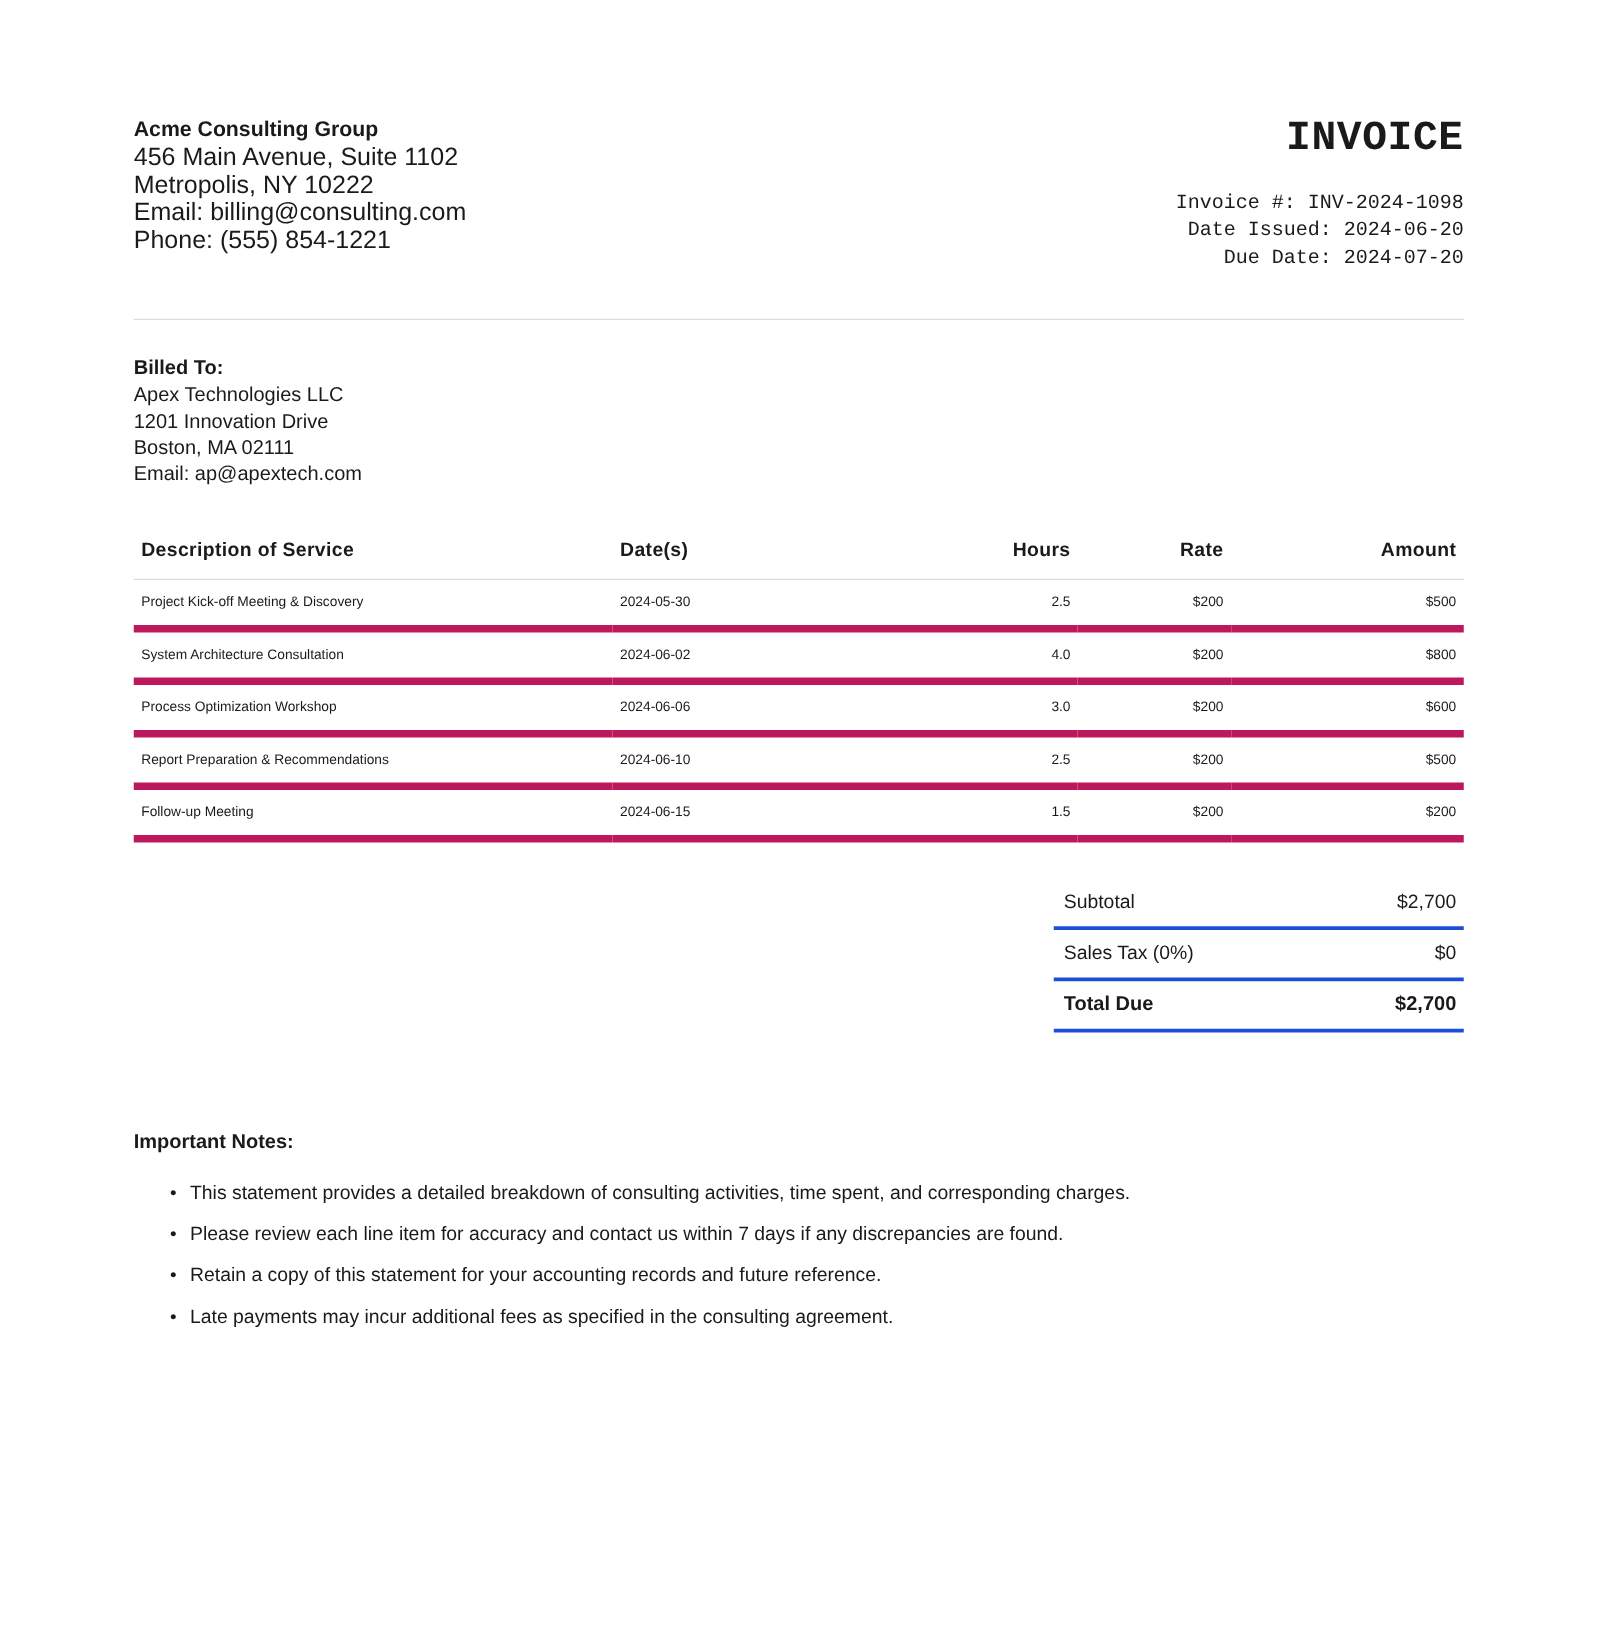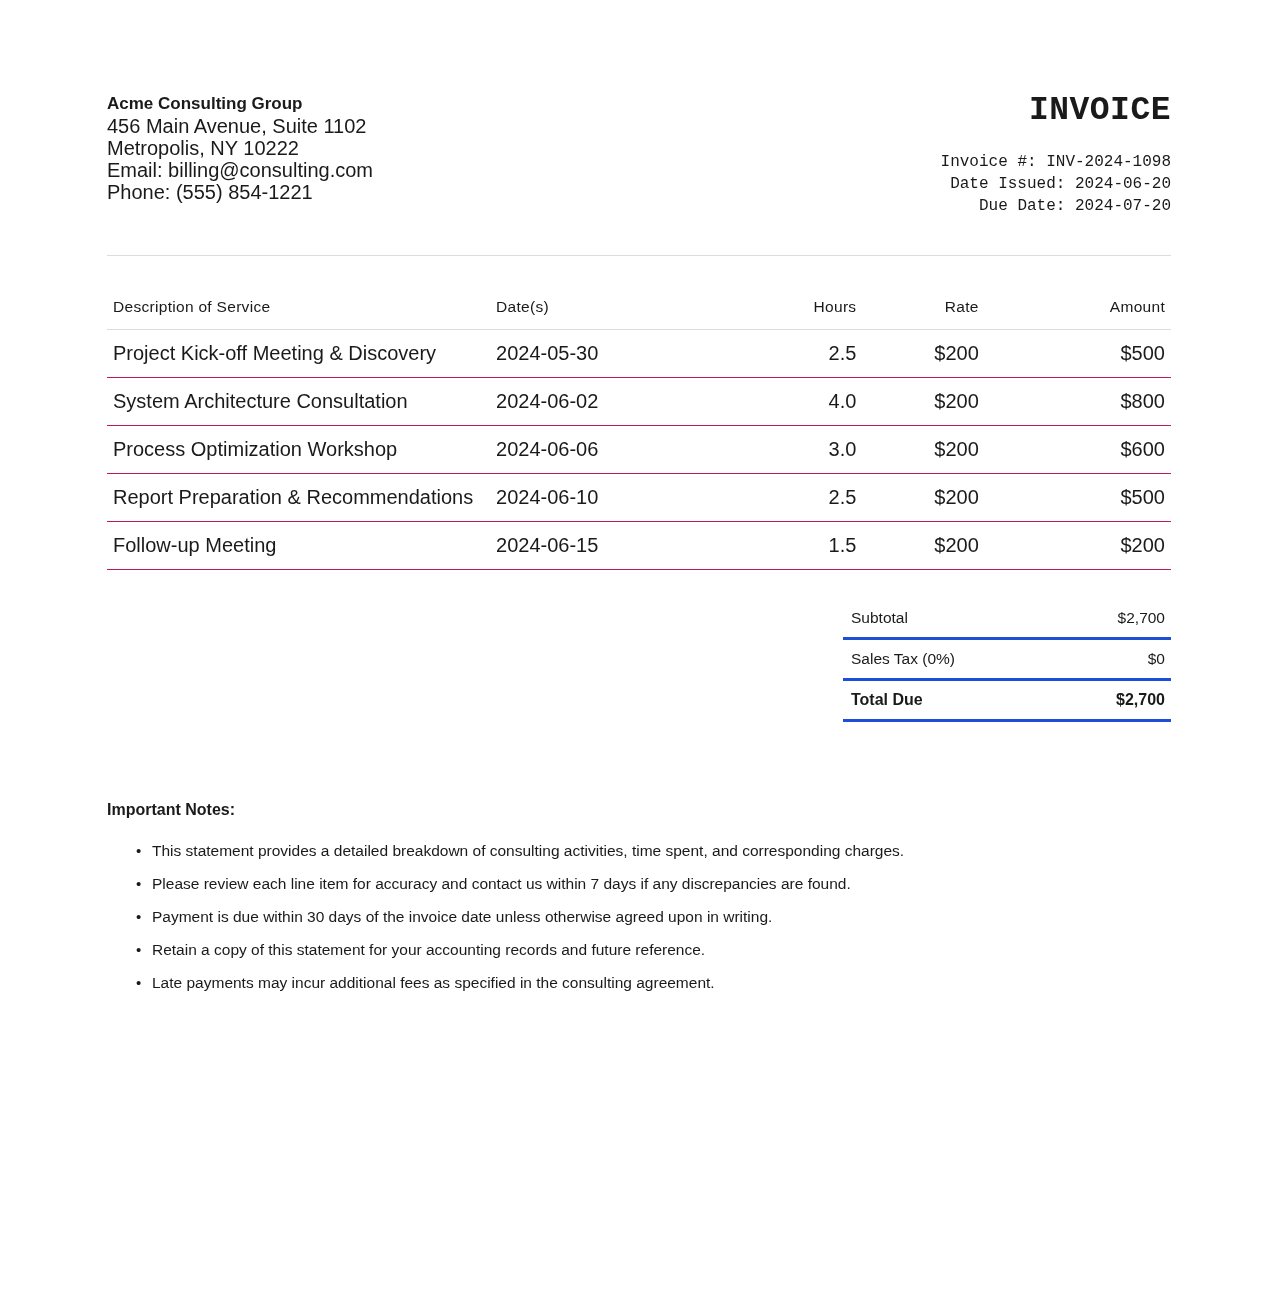--- a/index.html
+++ b/index.html
@@ -32,30 +32,30 @@
   .billed div { font-size: 16px; line-height: 21px; }
 
   
   table.services {
     width: 100%;
     border-collapse: collapse;
     margin-top: 32px;
   }
   table.services th {
     font-size: 15.5px;
-    font-weight: 400;
+    font-weight: 700;
     letter-spacing: 0.3px;
     text-align: left;
     padding: 10px 6px 13px 6px;
     border-bottom: 1px solid #dcdcdc;
   }
   table.services td {
-    font-size: 20px;
+    font-size: 11px;
     padding: 12px 6px;
-    border-bottom: 1px solid #be185d;
+    border-bottom: 6px solid #be185d;
   }
   table.services th.num, table.services td.num { text-align: right; }
 
   
   .totals {
     width: 328px;
     margin-left: auto;
     margin-top: 29px;
   }
   .totals .trow {
@@ -104,20 +104,27 @@
       <div class="inv-meta">
         <div>Invoice #: INV-2024-1098</div>
         <div>Date Issued: 2024-06-20</div>
         <div>Due Date: 2024-07-20</div>
       </div>
     </div>
   </div>
 
   <hr class="rule">
 
+  <div class="billed">
+    <div class="heading">Billed To:</div>
+    <div>Apex Technologies LLC</div>
+    <div>1201 Innovation Drive</div>
+    <div>Boston, MA 02111</div>
+    <div>Email: ap@apextech.com</div>
+  </div>
 
   <table class="services">
     <colgroup>
       <col style="width:36%">
       <col style="width:22%">
       <col style="width:13%">
       <col style="width:11.5%">
       <col style="width:17.5%">
     </colgroup>
     <thead>
@@ -181,19 +188,18 @@
       <span>Total Due</span>
       <span>$2,700</span>
     </div>
   </div>
 
   <div class="notes">
     <div class="heading">Important Notes:</div>
     <ul>
       <li>This statement provides a detailed breakdown of consulting activities, time spent, and corresponding charges.</li>
       <li>Please review each line item for accuracy and contact us within 7 days if any discrepancies are found.</li>
-      <li>Payment is due within 30 days of the invoice date unless otherwise agreed upon in writing.</li>
       <li>Retain a copy of this statement for your accounting records and future reference.</li>
       <li>Late payments may incur additional fees as specified in the consulting agreement.</li>
     </ul>
   </div>
 
 </div>
 
 </body></html>

